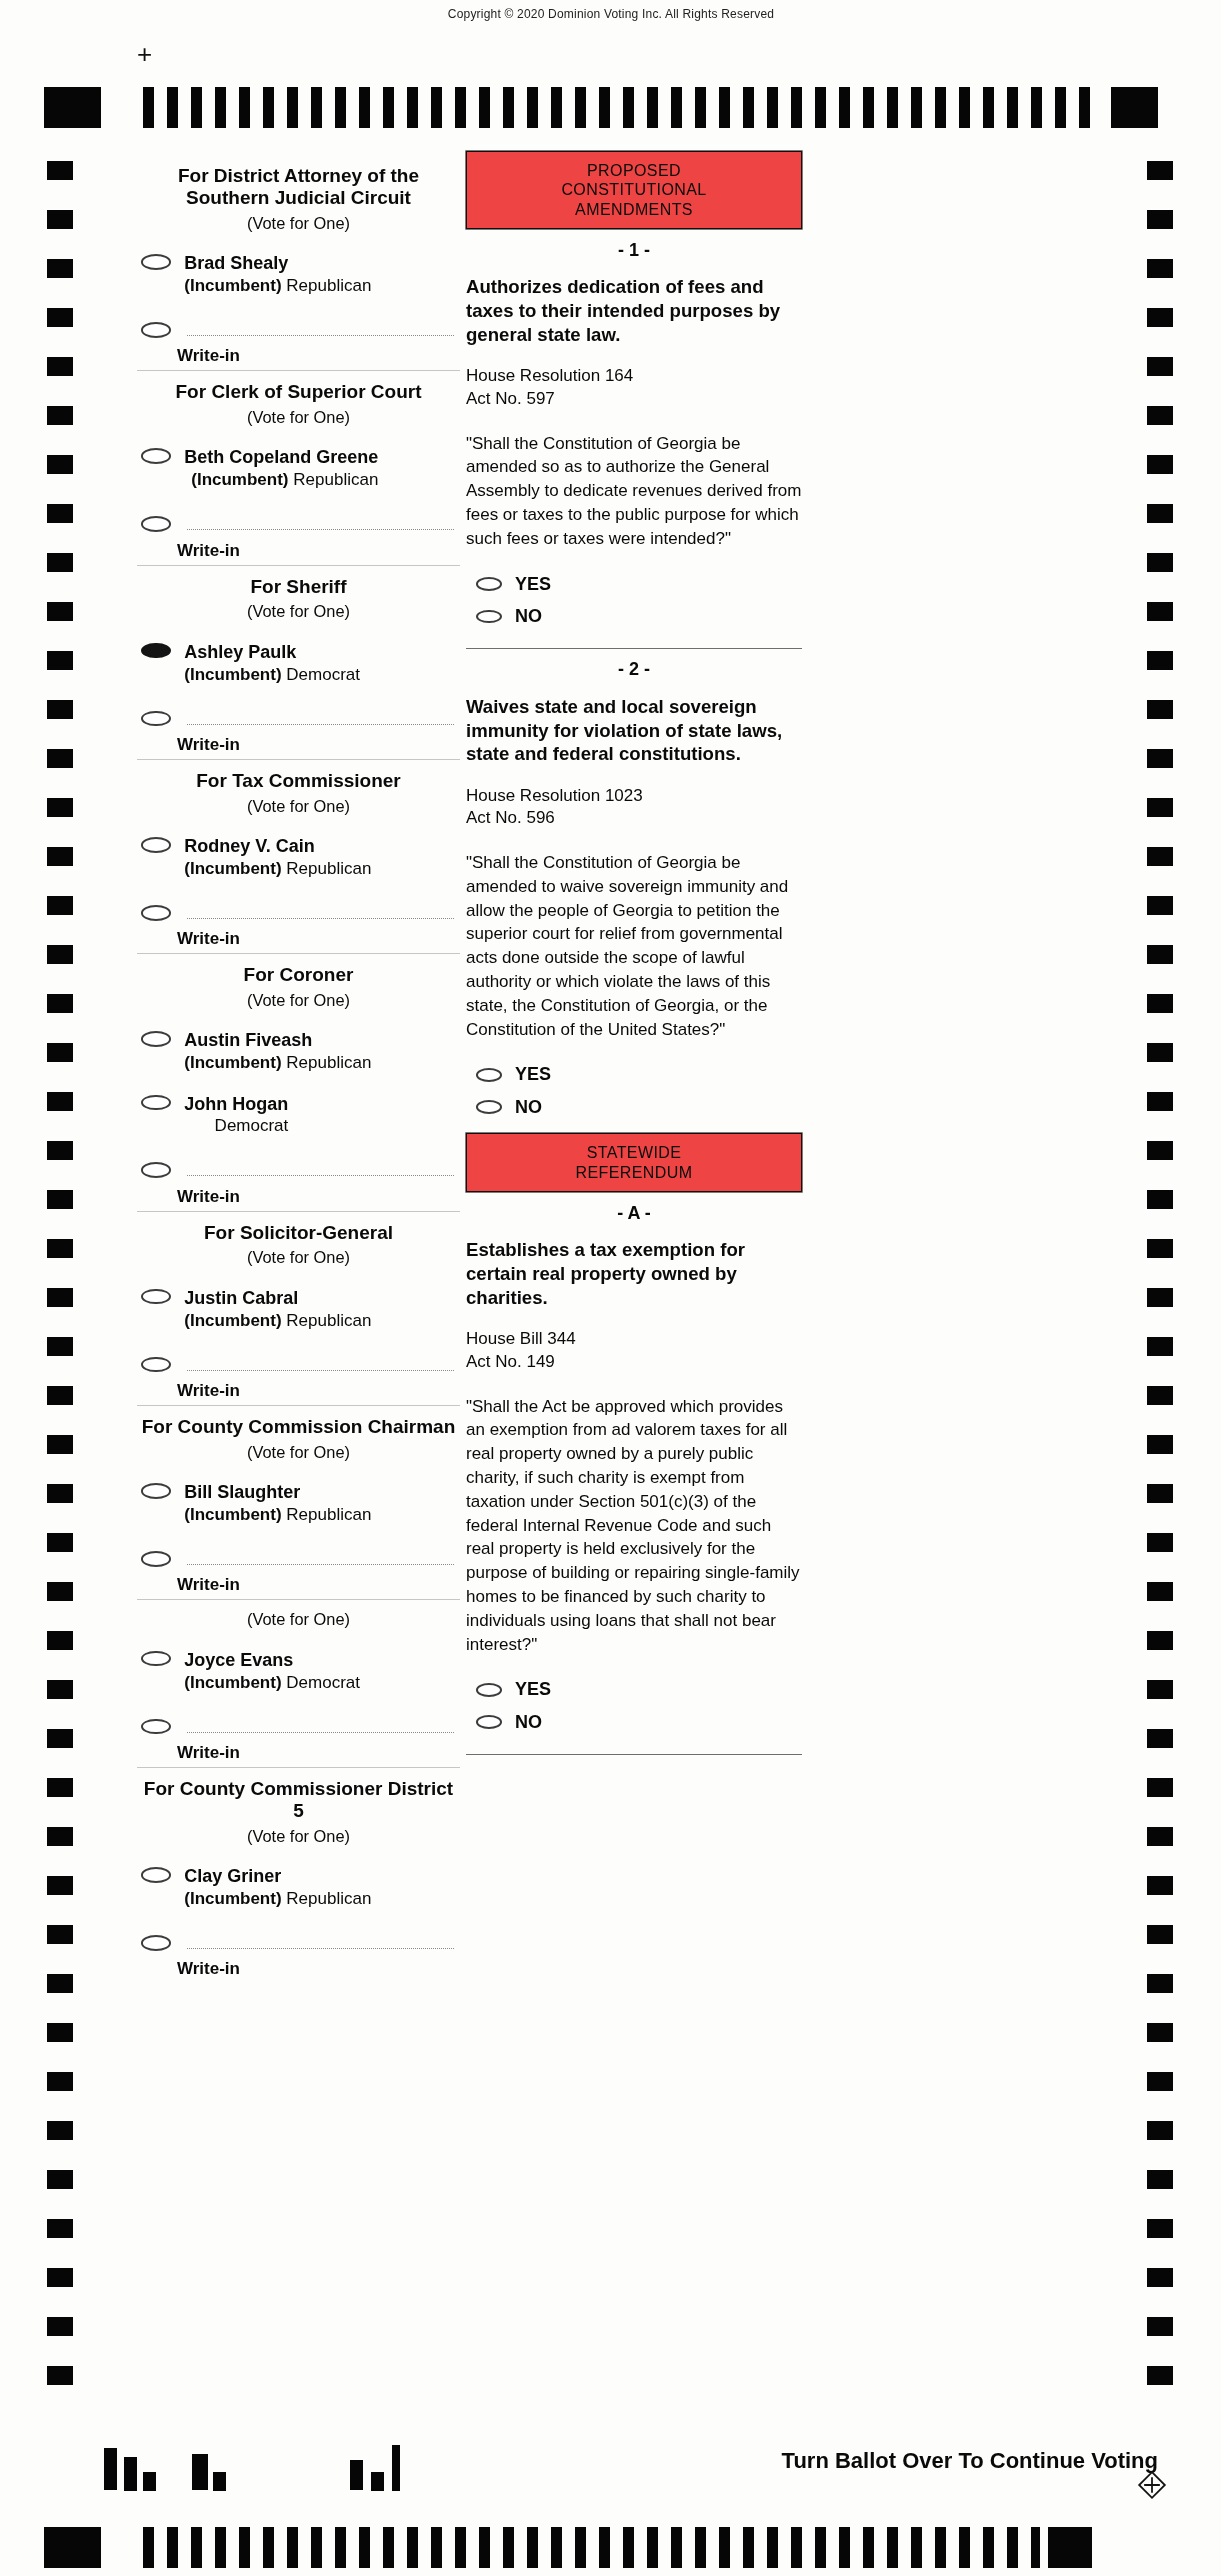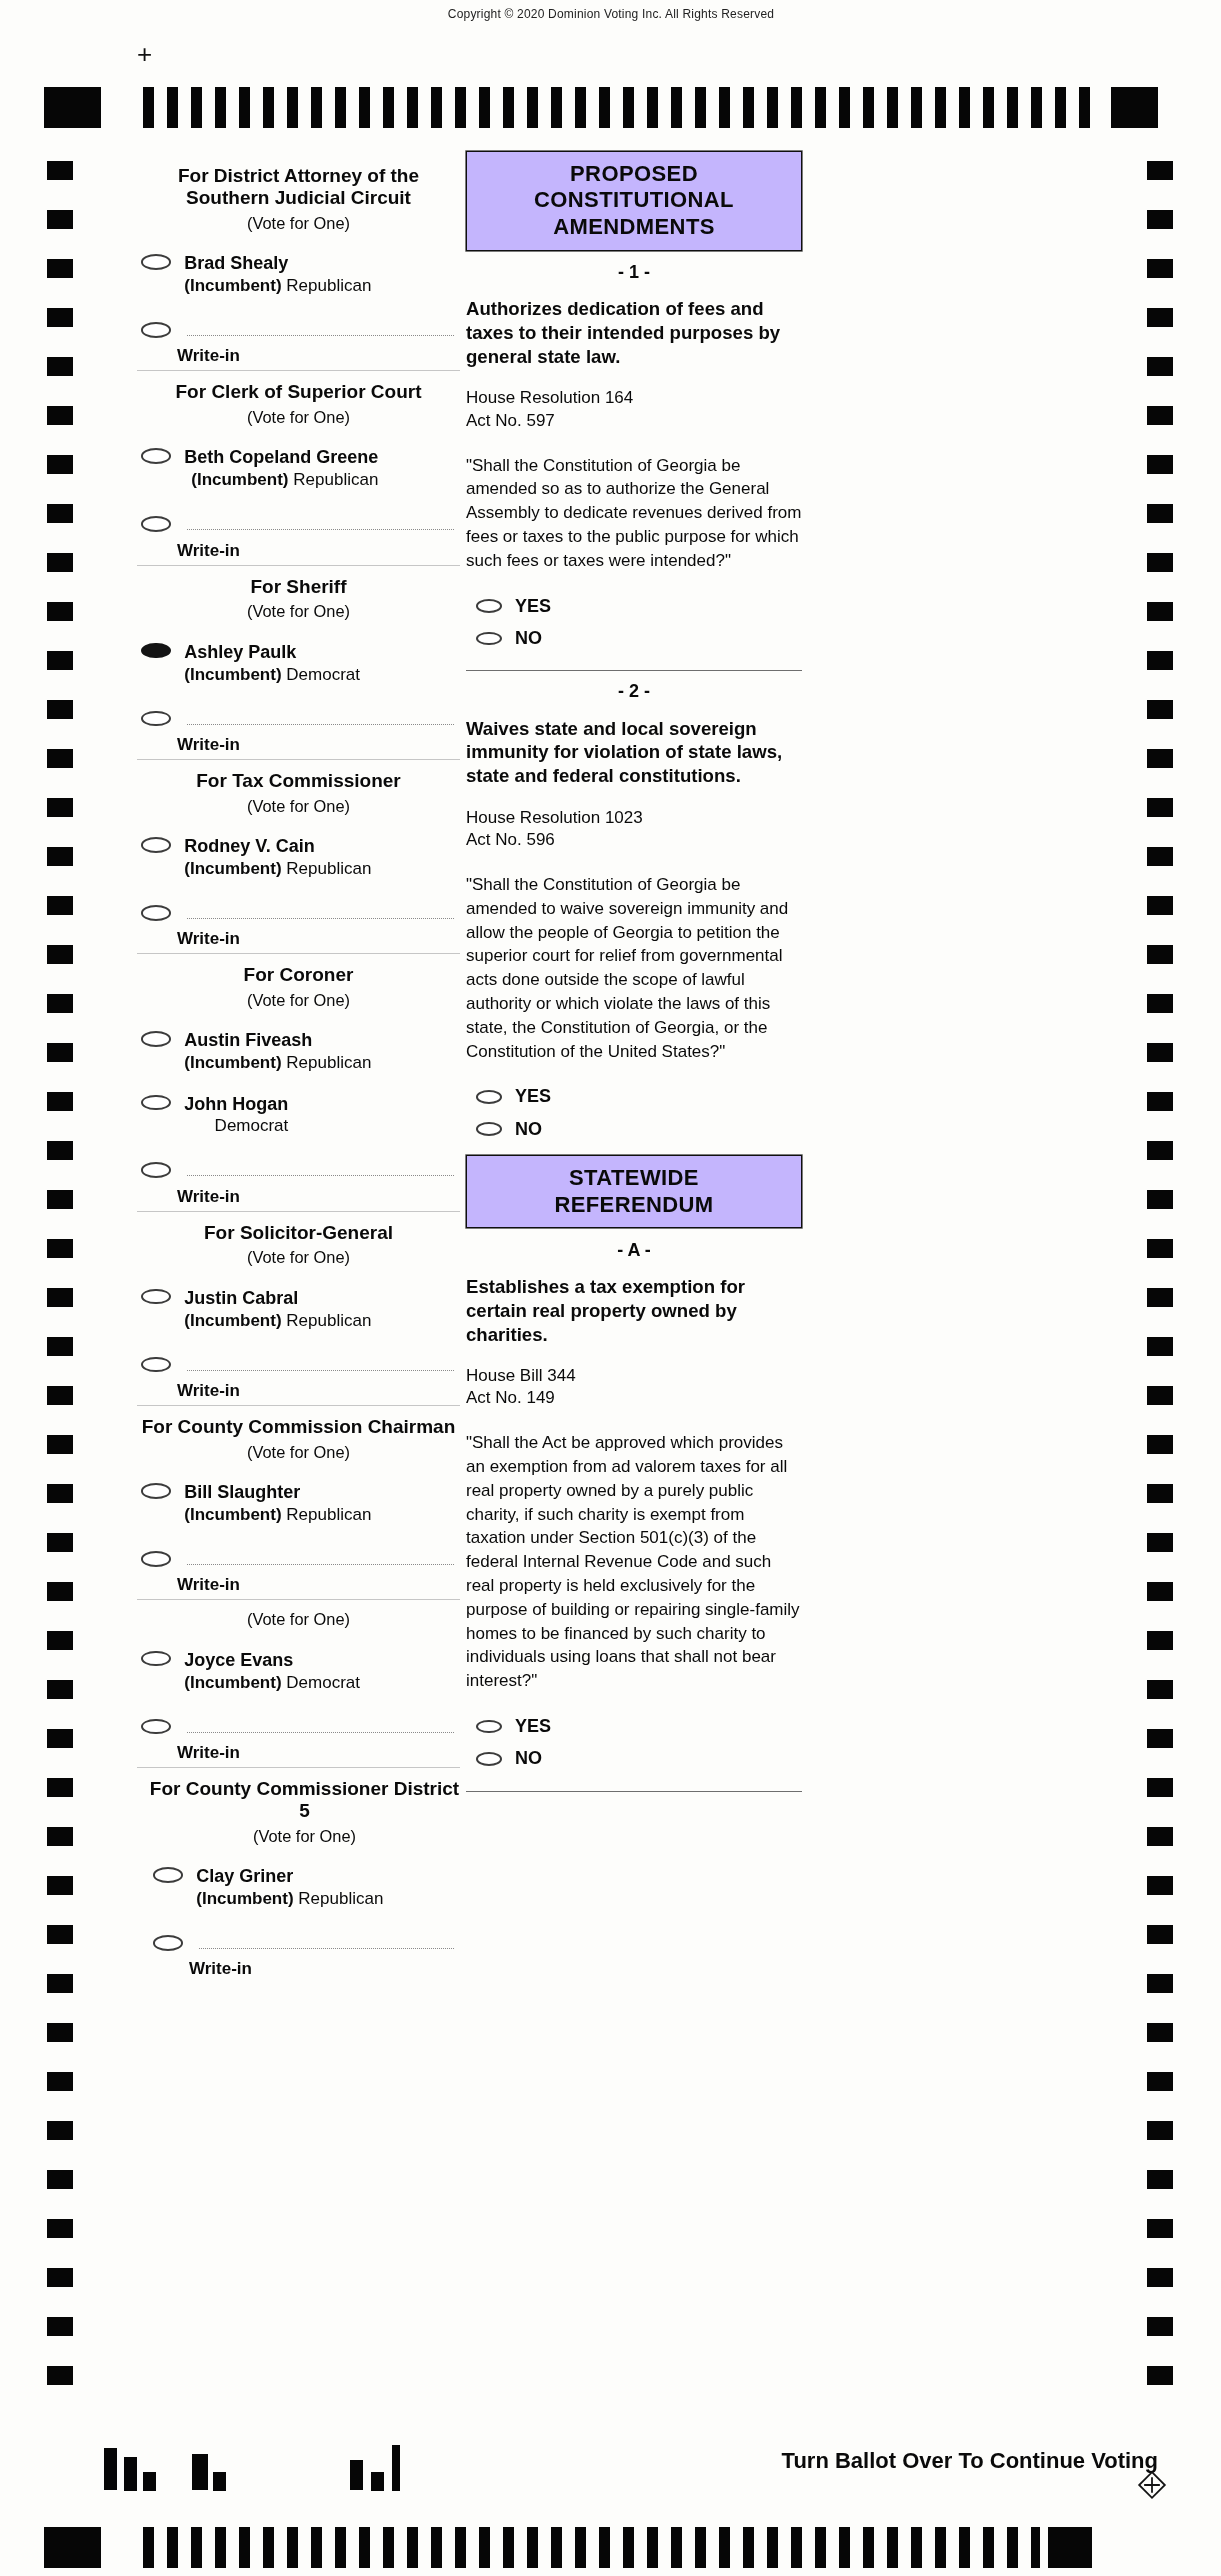--- a/index.html
+++ b/index.html
@@ -32,22 +32,22 @@
   .oval{display:inline-block;width:30px;height:15.7px;border:2.1px solid #3c3c3c;
     border-radius:50%;background:#fff;flex:0 0 auto;box-sizing:border-box;}
   .oval[data-filled="true"]{background:#141414;border-color:#141414;}
   .cand-name{font-size:18px;font-weight:700;line-height:1.1;}
   .cand-detail{font-size:17px;margin-top:2.1px;text-align:right;}
   .cand-detail b{font-weight:700;}
   .writein-row{display:flex;align-items:center;gap:15.7px;margin-top:26px;padding-left:4.3px;}
   .writein-line{flex:1;border-bottom:1.4px dotted #8a8a8a;height:11.4px;margin-right:5.7px;}
   .writein-label{font-size:17px;font-weight:700;margin-top:8.6px;padding-left:40px;}
   
-  .measure-box{border:1.4px solid #101010;padding:8.6px 4.3px;text-align:center;font-weight:700;
-    font-size:22px;line-height:1.22;letter-spacing:0.4px;margin:0 0 11.4px;background:#c4b5fd;
+  .measure-box{border:1.4px solid #101010;padding:8.6px 4.3px;text-align:center;font-weight:400;
+    font-size:16px;line-height:1.22;letter-spacing:0.4px;margin:0 0 11.4px;background:#ef4444;
     box-shadow:0 0 0 0.7px #444;}
   .box-line{display:block;}
   .measure-number{font-size:18px;font-weight:700;text-align:center;margin:10px 0 14.3px;}
   .measure-summary{font-size:18.6px;font-weight:700;line-height:1.28;margin:0 0 18.6px;}
   .measure-citations{font-size:17px;line-height:1.32;margin-bottom:21.4px;}
   .measure-question{font-size:17px;line-height:1.4;margin:0 0 23px;}
   .opt-row{display:flex;align-items:center;gap:13px;padding-left:10px;margin-top:11.4px;}
   .opt-oval{display:inline-block;width:26px;height:13.6px;border:2.1px solid #3c3c3c;
     border-radius:50%;background:#fff;box-sizing:border-box;flex:0 0 auto;}
   .opt-label{font-size:18px;font-weight:700;}
@@ -207,21 +207,21 @@
           <div class="cand-detail"><b>(Incumbent)</b> <span>Democrat</span></div>
         </div>
       </div>
       <div class="writein-row">
         <span class="oval"></span>
         <span class="writein-line"></span>
       </div>
       <div class="writein-label">Write-in</div>
     </section>
 
-    <section class="race" style="border-bottom:none;margin-left:12px;">
+    <section class="race" style="border-bottom:none;">
       <h3 class="race-title">For County Commissioner District 5</h3>
       <div class="race-instruction">(Vote for One)</div>
       <div class="candidate">
         <span class="oval" data-filled="false"></span>
         <div class="cand-text">
           <div class="cand-name">Clay Griner</div>
           <div class="cand-detail"><b>(Incumbent)</b> <span>Republican</span></div>
         </div>
       </div>
       <div class="writein-row">

